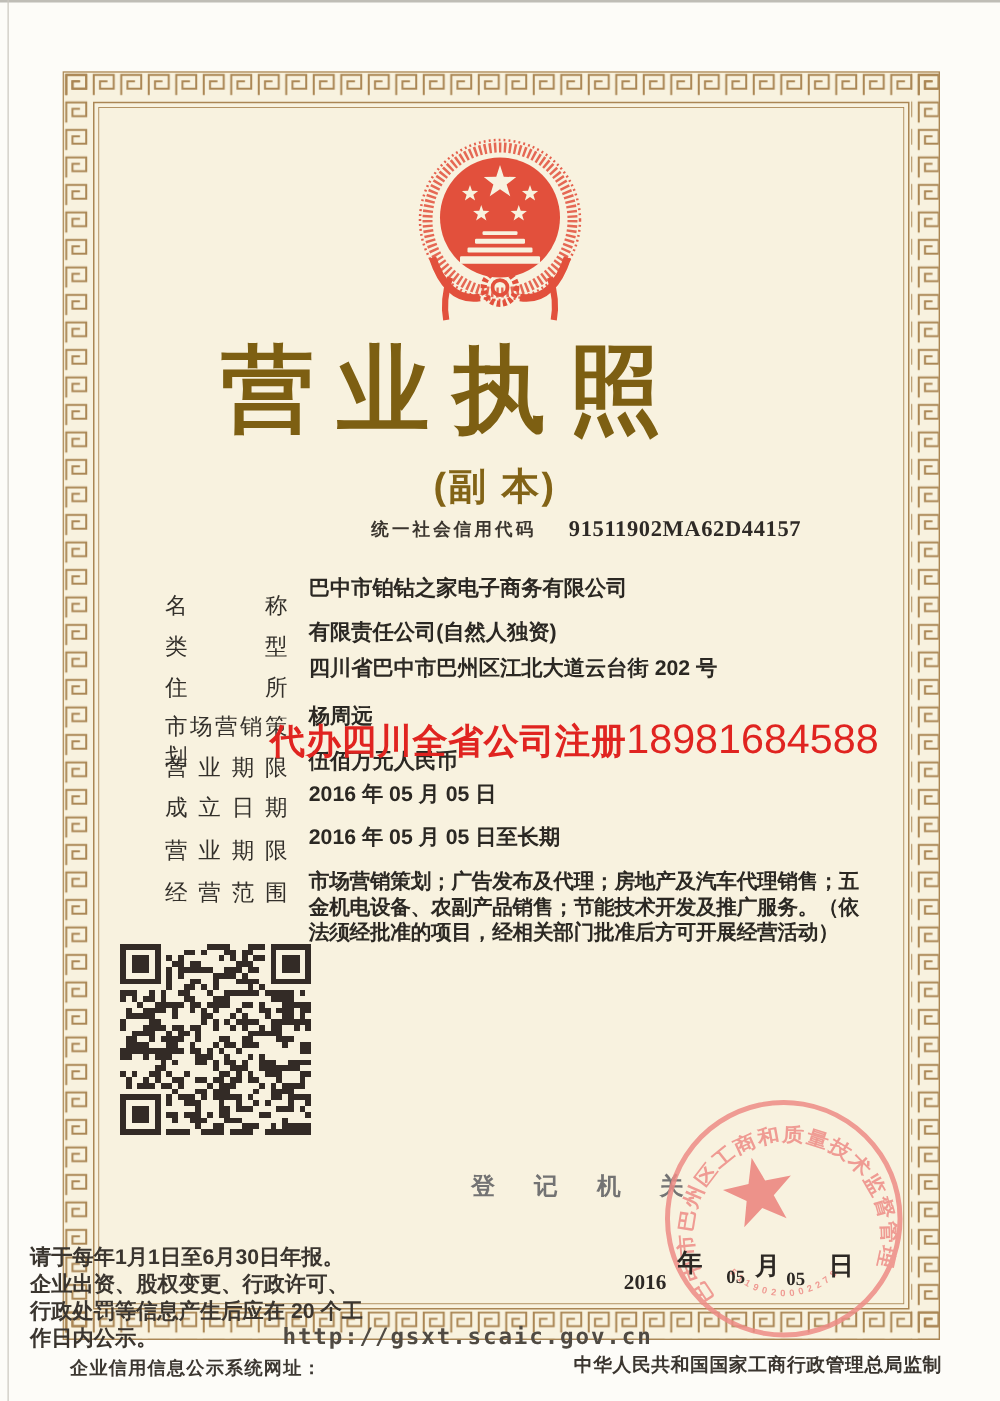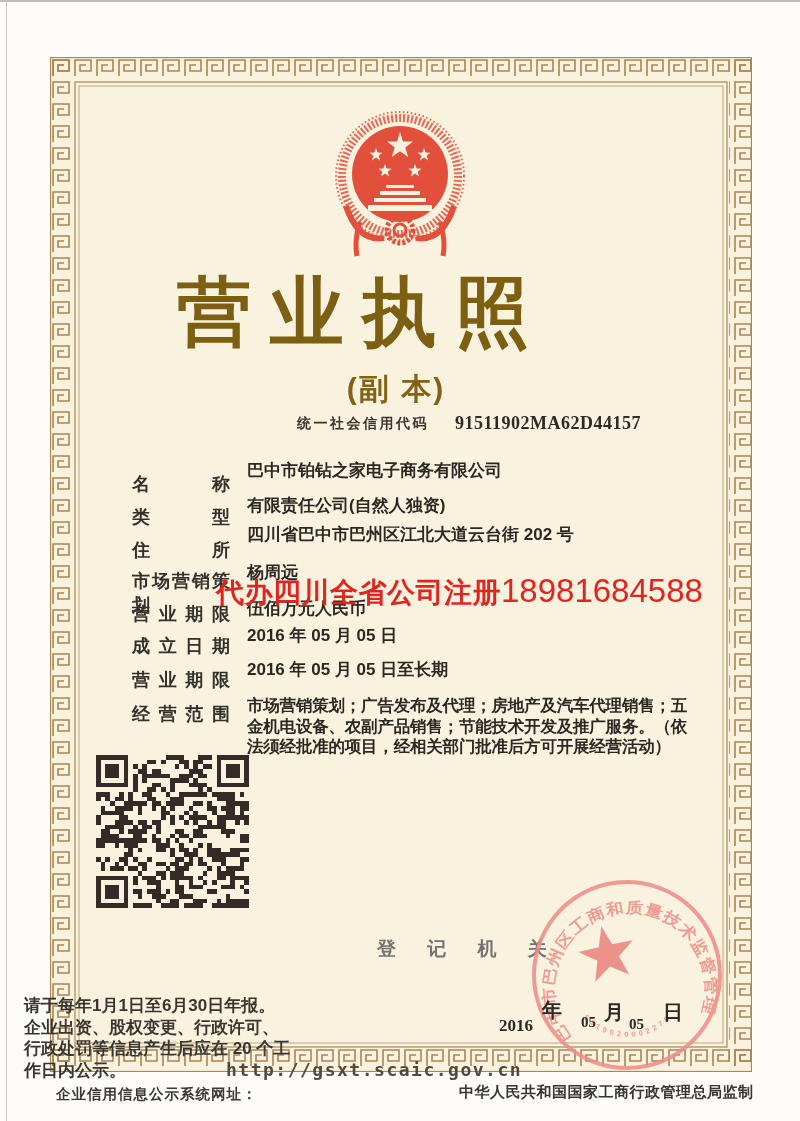--- a/index.html
+++ b/index.html
@@ -33,21 +33,21 @@
     left:297px;top:415px;font-size:14px;font-weight:700;
     letter-spacing:2.5px;color:#3b362f;
   }
   .code-row-value{
     left:455px;top:413px;font-size:18px;font-weight:700;
     font-family:"Liberation Serif", serif;letter-spacing:.5px;color:#2e2a26;
   }
   
   .flabel{
     position:absolute;left:132px;width:98px;
-    font-size:18px;font-weight:700;color:#33302b;
+    font-size:18px;font-weight:400;color:#33302b;
     text-align:justify;text-align-last:justify;
   }
   .fvalue{
     position:absolute;left:247px;width:446px;
     font-size:17px;font-weight:700;color:#2b2823;line-height:20.5px;
   }
   .fvalue.scope{font-size:16.5px;letter-spacing:-0.2px;}
   
   .watermark{
     left:216px;top:572px;font-size:28px;font-weight:600;white-space:nowrap;

